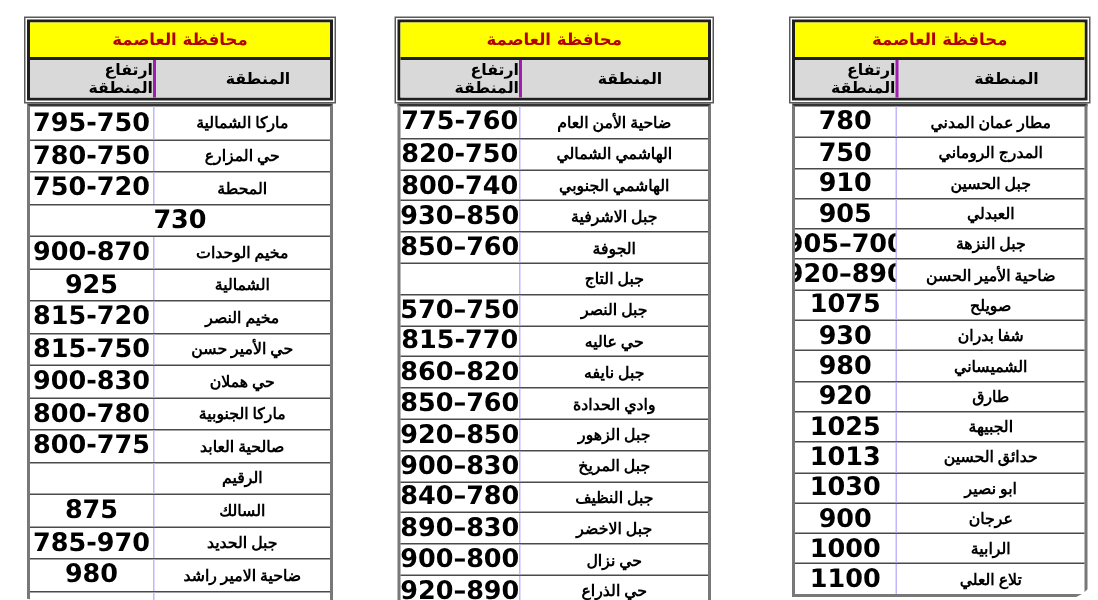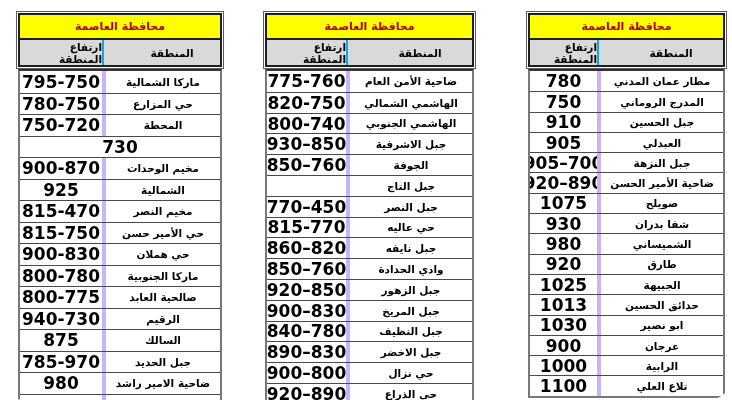--- a/index.html
+++ b/index.html
@@ -31,38 +31,38 @@
     display: flex; align-items: center; justify-content: center;
     font-size: 11px; font-weight: bold; color: #b30000;
   }
   .cols-row { height: 25px; display: flex; background: #d9d9d9; }
   .hcell {
     display: flex; align-items: center; justify-content: center;
     font-size: 10.5px; font-weight: bold; color: #000000;
     box-sizing: border-box;
     padding-left: 20px;
   }
-  .hcell.region { width: var(--regw); border-left: 2px solid #0ea5e9; }
+  .hcell.region { width: var(--regw); border-left: 2px solid #a21caf; }
   .hcell.elev   { flex: 1; }
 
   .data-block {
     margin-top: 2px;
     border: 2px solid #787878;
     border-top: 2px solid #333333;
     background: #ffffff;
     box-sizing: border-box;
   }
   .drow { height: var(--rowh); display: flex; box-sizing: border-box; }
   .drow + .drow { border-top: 1px solid #4a4a4a; }
   .cell {
     display: flex; align-items: center; justify-content: center;
     font-size: 10.5px; font-weight: bold; color: #000000;
     box-sizing: border-box; overflow: hidden; white-space: nowrap;
   }
-  .cell.region { width: var(--regw); border-left: 4px solid #c4b5fd; }
+  .cell.region { width: var(--regw); border-left: 1px solid #c4b5fd; font-family: Liberation Serif, serif; }
   .cell.elev   { flex: 1; direction: ltr; font-size: 17px; }
   .drow.partial { height: 14px; }
 </style>
 </head>
 <body>
 
 <div class="canvas">
 
   <div class="tbl tbl-1">
     <div class="head-block">
@@ -91,41 +91,40 @@
         <div class="drow">
           <div class="cell region">مخيم الوحدات</div>
           <div class="cell elev">900-870</div>
         </div>
         <div class="drow">
           <div class="cell region">الشمالية</div>
           <div class="cell elev">925</div>
         </div>
         <div class="drow">
           <div class="cell region">مخيم النصر</div>
-          <div class="cell elev">815-470</div>
+          <div class="cell elev">815-720</div>
         </div>
         <div class="drow">
           <div class="cell region">حي الأمير حسن</div>
           <div class="cell elev">815-750</div>
         </div>
         <div class="drow">
           <div class="cell region">حي هملان</div>
           <div class="cell elev">900-830</div>
         </div>
         <div class="drow">
           <div class="cell region">ماركا الجنوبية</div>
           <div class="cell elev">800-780</div>
         </div>
         <div class="drow">
           <div class="cell region">صالحية العابد</div>
           <div class="cell elev">800-775</div>
         </div>
         <div class="drow">
           <div class="cell region">الرقيم</div>
-          <div class="cell elev">940-730</div>
         </div>
         <div class="drow">
           <div class="cell region">السالك</div>
           <div class="cell elev">875</div>
         </div>
         <div class="drow">
           <div class="cell region">جبل الحديد</div>
           <div class="cell elev">785-970</div>
         </div>
         <div class="drow">
@@ -166,21 +165,21 @@
         </div>
         <div class="drow">
           <div class="cell region">الجوفة</div>
           <div class="cell elev">850–760</div>
         </div>
         <div class="drow">
           <div class="cell region">جبل التاج</div>
         </div>
         <div class="drow">
           <div class="cell region">جبل النصر</div>
-          <div class="cell elev">770–450</div>
+          <div class="cell elev">570–750</div>
         </div>
         <div class="drow">
           <div class="cell region">حي عاليه</div>
           <div class="cell elev">815-770</div>
         </div>
         <div class="drow">
           <div class="cell region">جبل نايفه</div>
           <div class="cell elev">860–820</div>
         </div>
         <div class="drow">

